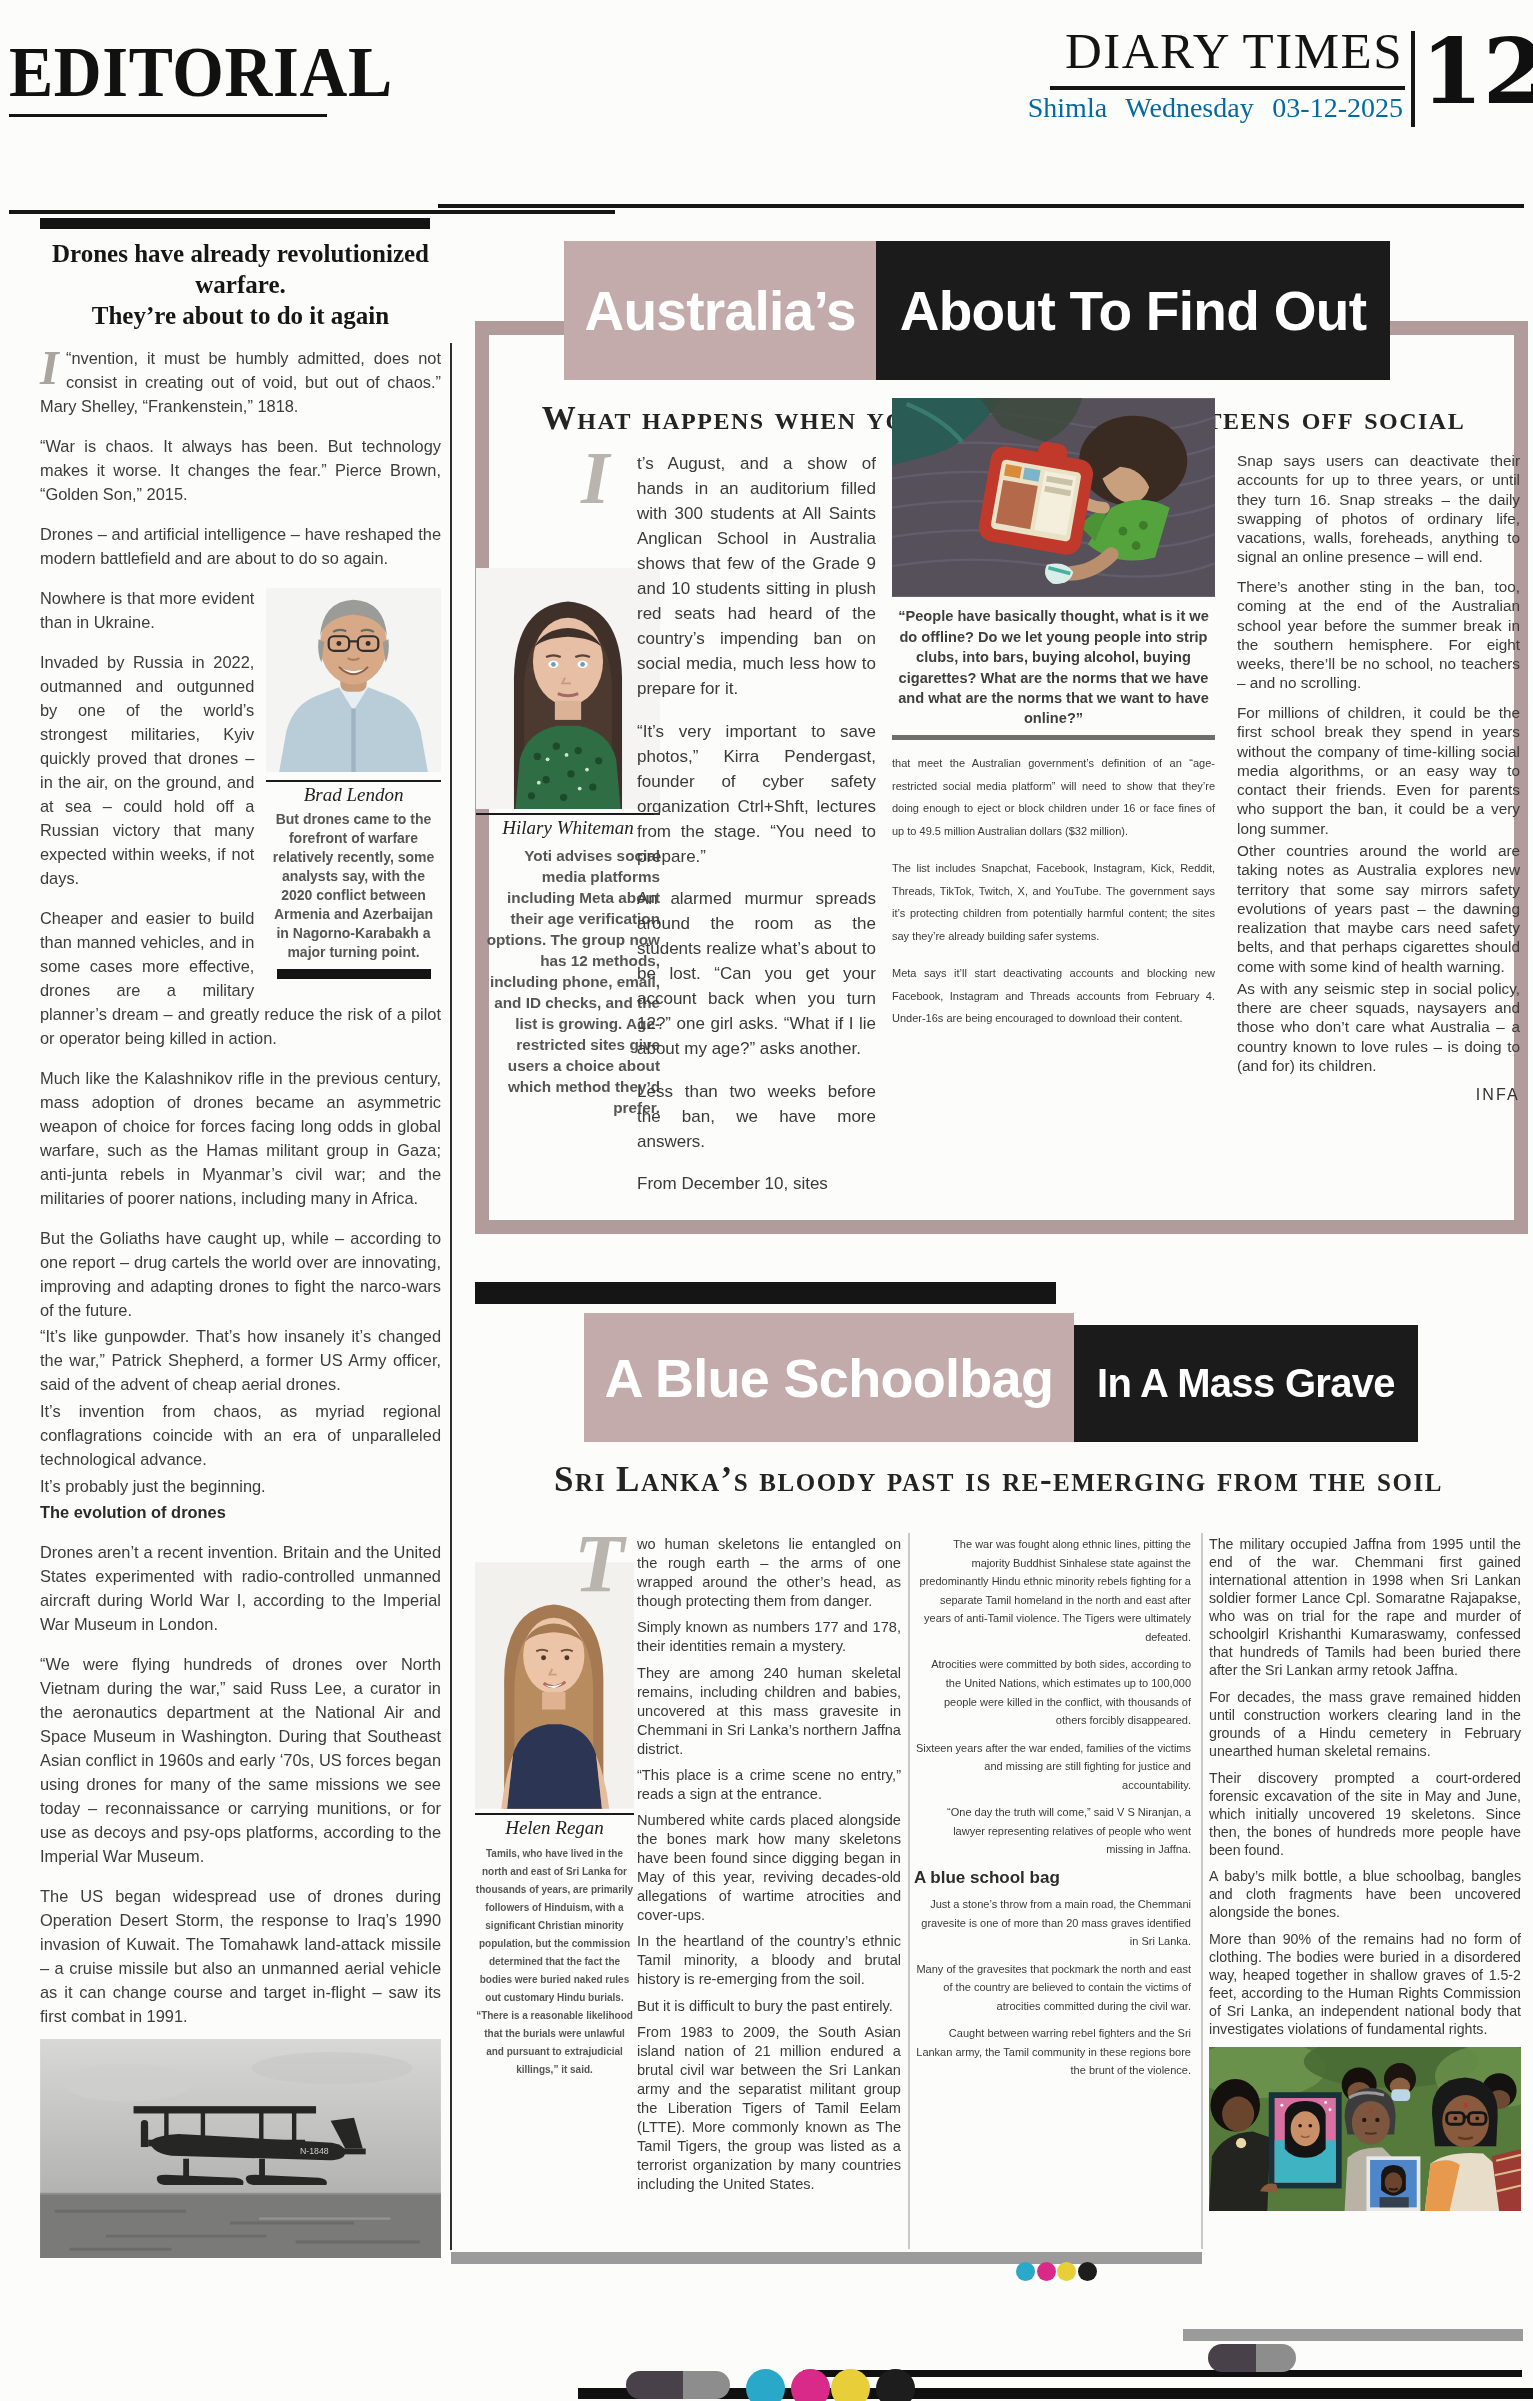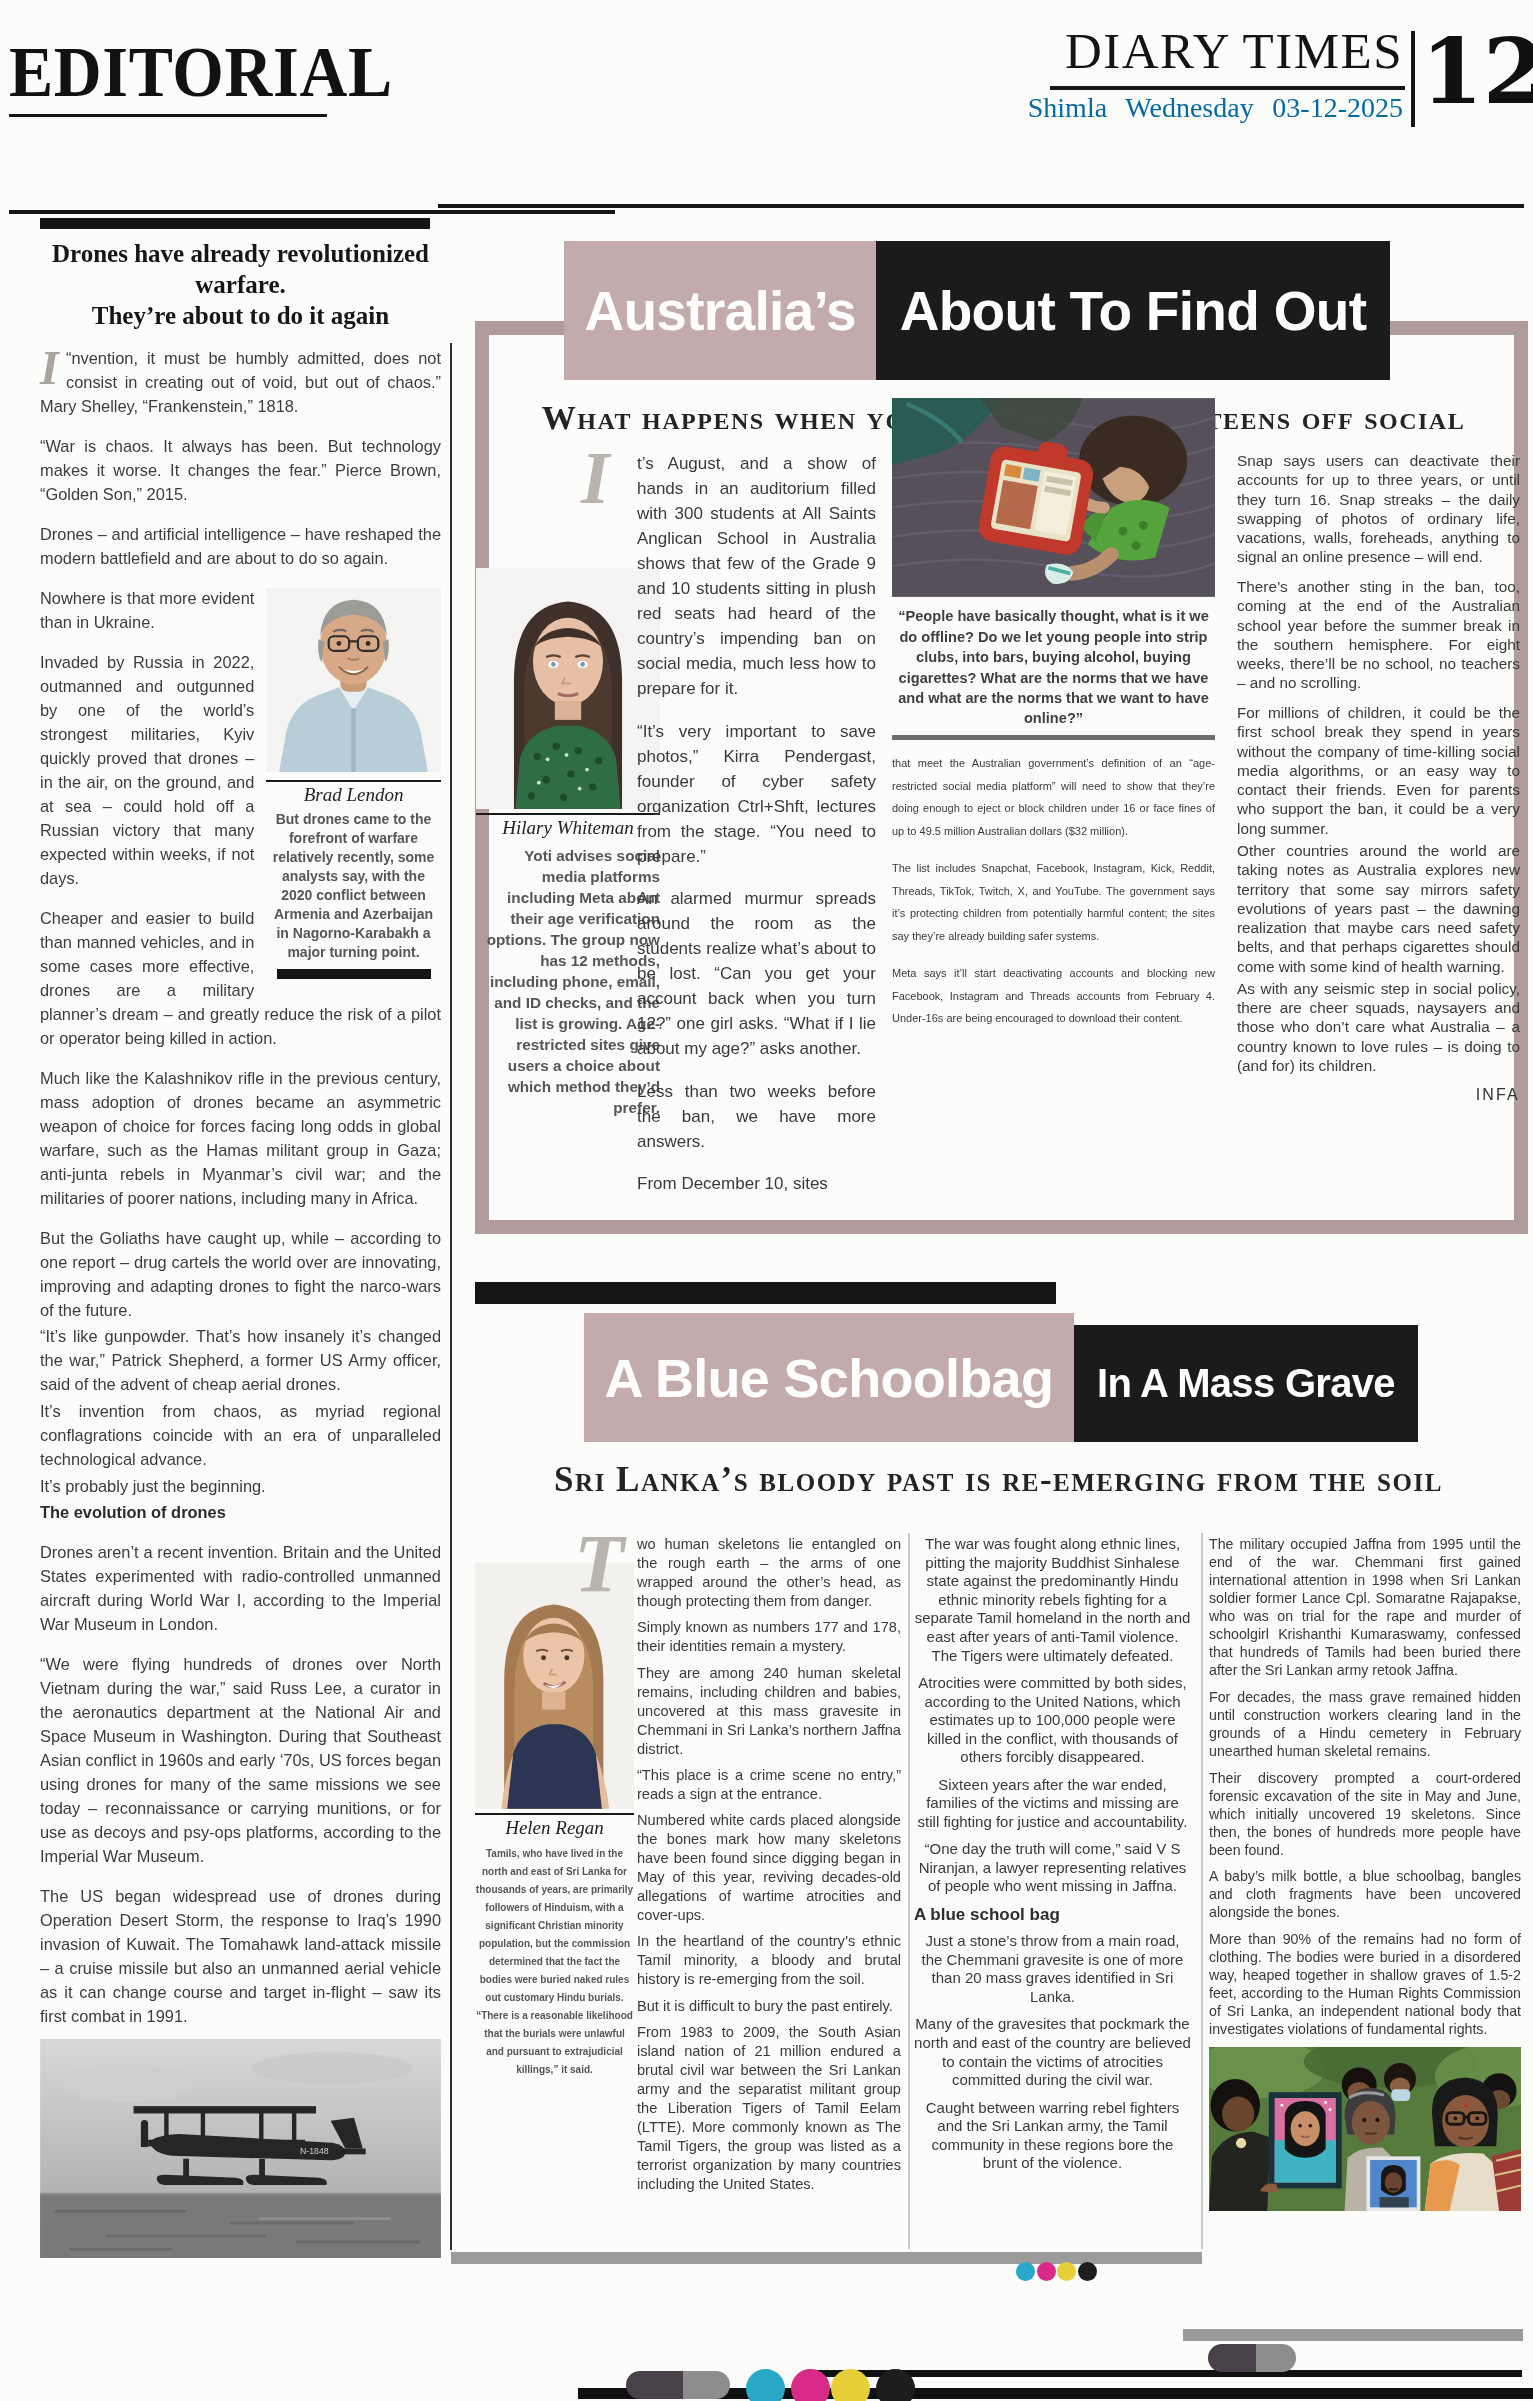--- a/index.html
+++ b/index.html
@@ -72,21 +72,21 @@
   #sl-headline{left:584px;top:1313px;height:129px;display:flex;z-index:5;}
   #sl-headline .hl-accent{font-size:54px;}
   #sl-headline .hl-dark{font-size:40px;margin-top:12px;}
   #sl-subhead{left:471px;top:1460px;width:1055px;font-size:35px;}
   #sl-dropcap{left:574px;top:1523px;font-size:82px;line-height:82px;}
   #helen-rail{left:475px;top:1562px;width:159px;}
   #helen-rail .photo-caption-bold{font-size:10px;line-height:18px;text-align:center;margin-top:5.8px;}
   #sl-col1{left:637px;top:1535px;width:264px;}
   #sl-col1 p{font-size:14.6px;line-height:19px;text-align:justify;margin:0 0 7.3px;}
   #sl-col2{left:914px;top:1535px;width:277px;}
-  #sl-col2 p{font-size:15px;line-height:18.6px;text-align:center;margin:0 0 8.8px;}
+  #sl-col2 p{font-size:11px;line-height:18.6px;text-align:right;margin:0 0 8.8px;}
   .blue-bag-subhead{font-size:17px;font-weight:bold;color:#2d2d2d;margin:4.4px 0 7.3px;}
   #sl-col3{left:1209px;top:1535px;width:312px;}
   #sl-col3 p{font-size:14.2px;line-height:18px;text-align:justify;margin:0 0 8.8px;}
   #crowd-photo{margin-top:7.3px;display:block;}
   .col-rule{width:1.5px;background:#c9c9c9;}
   #sl-div1{left:908px;top:1533px;height:716px;}
   #sl-div2{left:1201px;top:1533px;height:716px;}
 
   
   .grey-bar{background:#9b9b9b;height:11.7px;}

